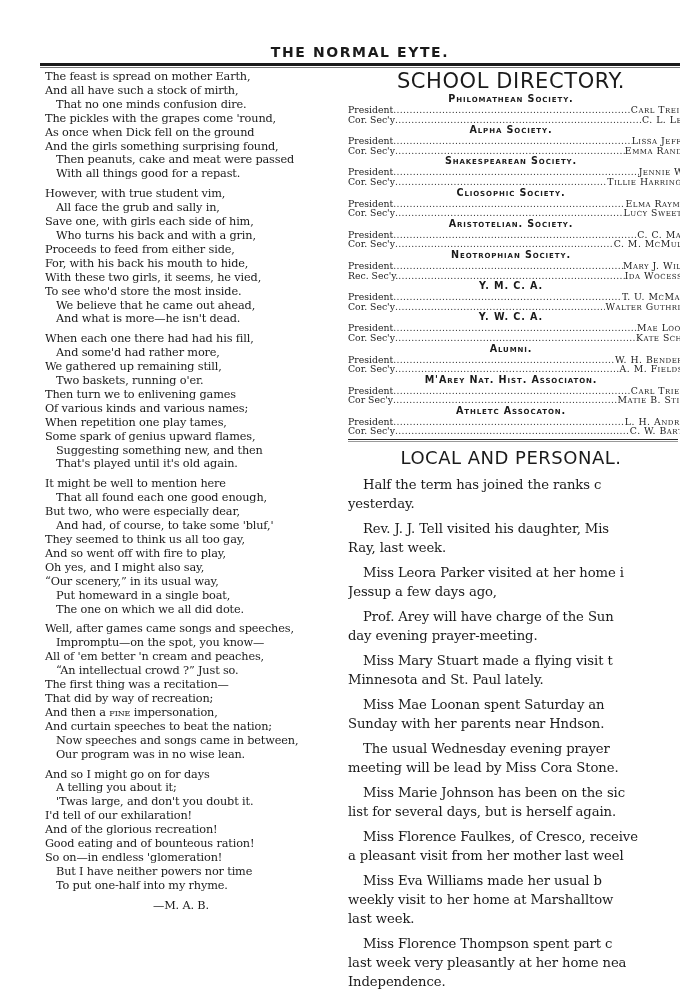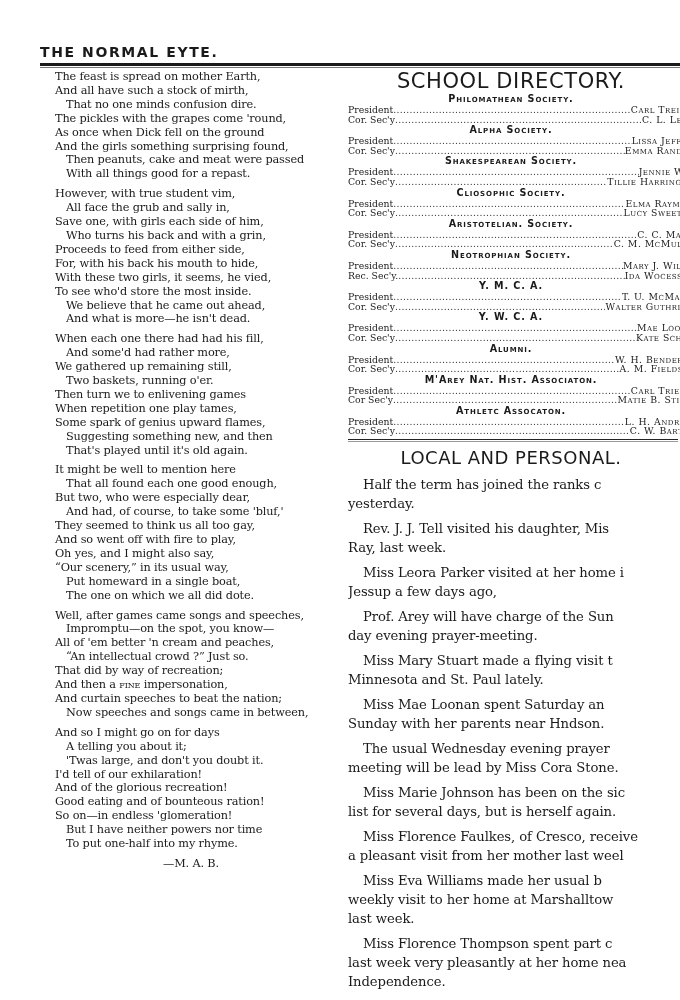--- a/index.html
+++ b/index.html
@@ -1,26 +1,26 @@
 <!DOCTYPE html>
 <html><head>
 <meta charset="utf-8">
 <style>
   html, body { margin: 0; padding: 0; background: #ffffff; }
   body { width: 680px; height: 1000px; position: relative; overflow: hidden; color: #1a1a1a; }
   .masthead {
-    position: absolute; left: 40px; top: 44px; width: 640px; text-align: left;
+    position: absolute; left: 40px; top: 44px; width: 640px; text-align: center;
     font-family: "DejaVu Sans", sans-serif; font-weight: bold; font-size: 14px; letter-spacing: 1.6px;
   }
   .rule-top { position: absolute; left: 40px; top: 63px; width: 640px; height: 3px; background: #1a1a1a; }
   .rule-top2 { position: absolute; left: 40px; top: 67px; width: 640px; height: 1px; background: #777; }
 
   
   .poem {
-    position: absolute; left: 55px; top: 70px; width: 290px;
+    position: absolute; left: 45px; top: 70px; width: 290px;
     font-family: "DejaVu Serif", serif; font-size: 11.3px; line-height: 13.9px;
     letter-spacing: -0.15px;
   }
   .stanza { margin-bottom: 6px; }
   .line { white-space: nowrap; }
   .line.indent { padding-left: 11px; }
   .signature { text-align: center; padding-right: 18px; white-space: nowrap; }
   .smallcaps { font-variant: small-caps; }
 
   
@@ -84,20 +84,21 @@
       <div class="line">To see who'd store the most inside.</div>
       <div class="line indent">We believe that he came out ahead,</div>
       <div class="line indent">And what is more—he isn't dead.</div>
     </div>
     <div class="stanza">
       <div class="line">When each one there had had his fill,</div>
       <div class="line indent">And some'd had rather more,</div>
       <div class="line">We gathered up remaining still,</div>
       <div class="line indent">Two baskets, running o'er.</div>
       <div class="line">Then turn we to enlivening games</div>
+      <div class="line">Of various kinds and various names;</div>
       <div class="line">When repetition one play tames,</div>
       <div class="line">Some spark of genius upward flames,</div>
       <div class="line indent">Suggesting something new, and then</div>
       <div class="line indent">That's played until it's old again.</div>
     </div>
     <div class="stanza">
       <div class="line">It might be well to mention here</div>
       <div class="line indent">That all found each one good enough,</div>
       <div class="line">But two, who were especially dear,</div>
       <div class="line indent">And had, of course, to take some 'bluf,'</div>
@@ -106,24 +107,26 @@
       <div class="line">Oh yes, and I might also say,</div>
       <div class="line">“Our scenery,” in its usual way,</div>
       <div class="line indent">Put homeward in a single boat,</div>
       <div class="line indent">The one on which we all did dote.</div>
     </div>
     <div class="stanza">
       <div class="line">Well, after games came songs and speeches,</div>
       <div class="line indent">Impromptu—on the spot, you know—</div>
       <div class="line">All of 'em better 'n cream and peaches,</div>
       <div class="line indent">“An intellectual crowd ?”  Just so.</div>
+      <div class="line">The first thing was a recitation—</div>
       <div class="line">That did by way of recreation;</div>
       <div class="line"><span>And then a </span><span class="smallcaps">fine</span><span> impersonation,</span></div>
       <div class="line">And curtain speeches to beat the nation;</div>
       <div class="line indent">Now speeches and songs came in between,</div>
+      <div class="line indent">Our program was in no wise lean.</div>
     </div>
     <div class="stanza">
       <div class="line">And so I might go on for days</div>
       <div class="line indent">A telling you about it;</div>
       <div class="line indent">'Twas large, and don't you doubt it.</div>
       <div class="line">I'd tell of our exhilaration!</div>
       <div class="line">And of the glorious recreation!</div>
       <div class="line">Good eating and of bounteous ration!</div>
       <div class="line">So on—in endless 'glomeration!</div>
       <div class="line indent">But I have neither powers nor time</div>

